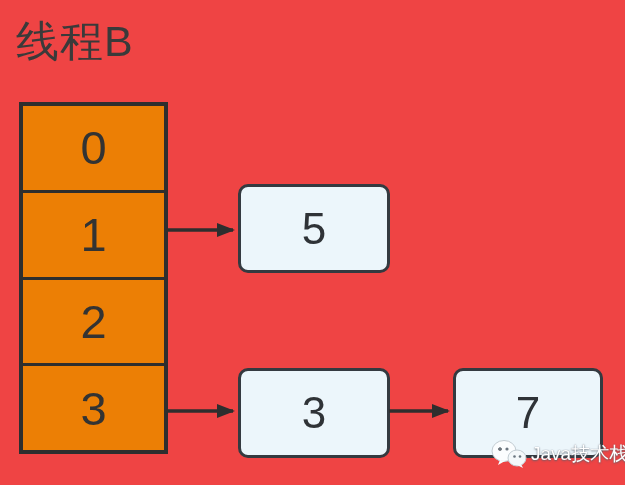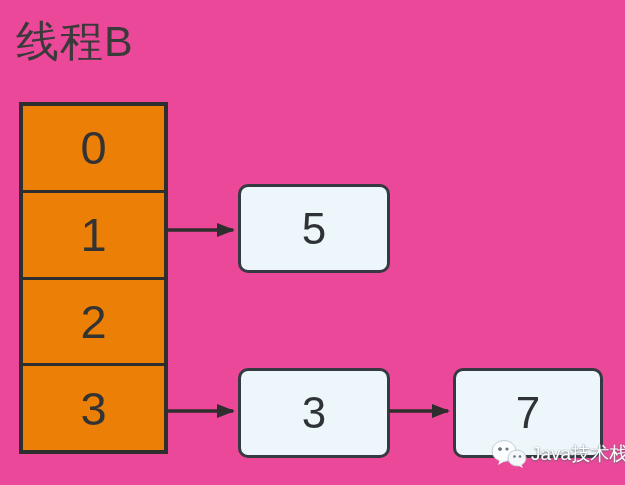--- a/index.html
+++ b/index.html
@@ -4,21 +4,21 @@
 <style>
   html, body {
     margin: 0;
     padding: 0;
     font-family: "Liberation Sans", "DejaVu Sans", sans-serif;
   }
   .canvas {
     position: relative;
     width: 625px;
     height: 485px;
-    background: #ec4899;
+    background: #ef4444;
     overflow: hidden;
   }
   .title {
     position: absolute;
     left: 16px;
     top: 18px;
     font-size: 43px;
     line-height: 1.1;
     color: #3a3a3a;
     letter-spacing: 1px;

